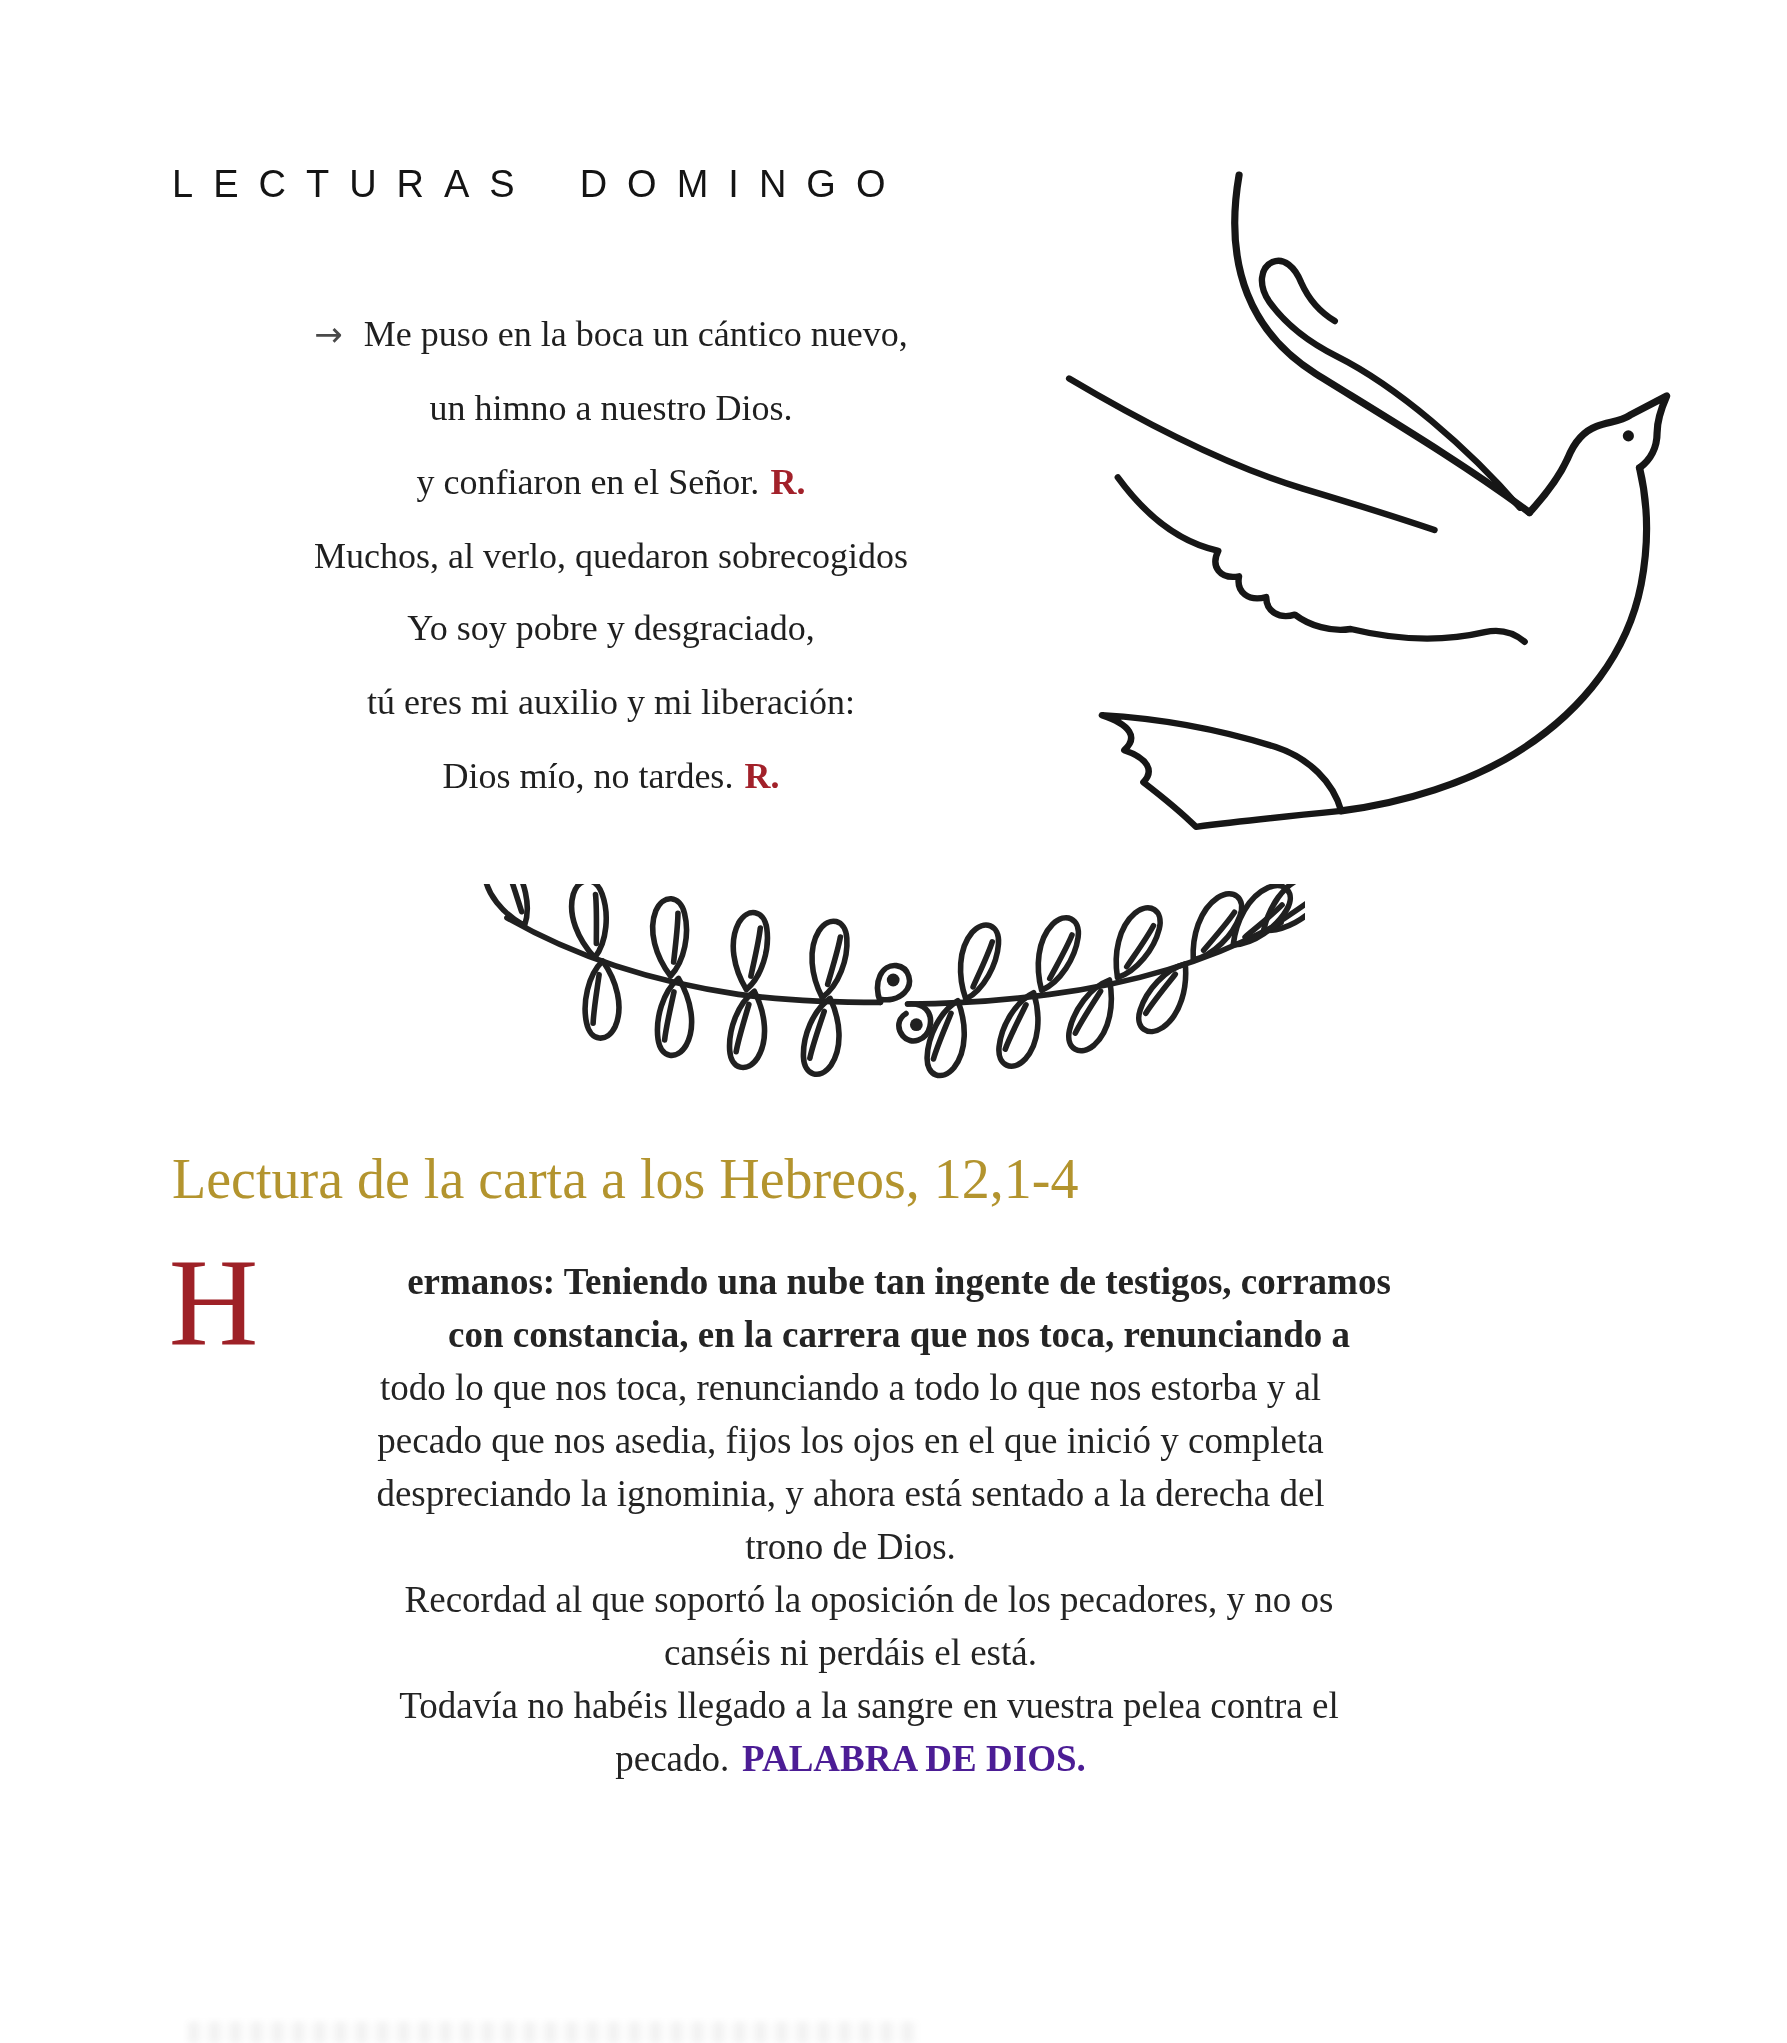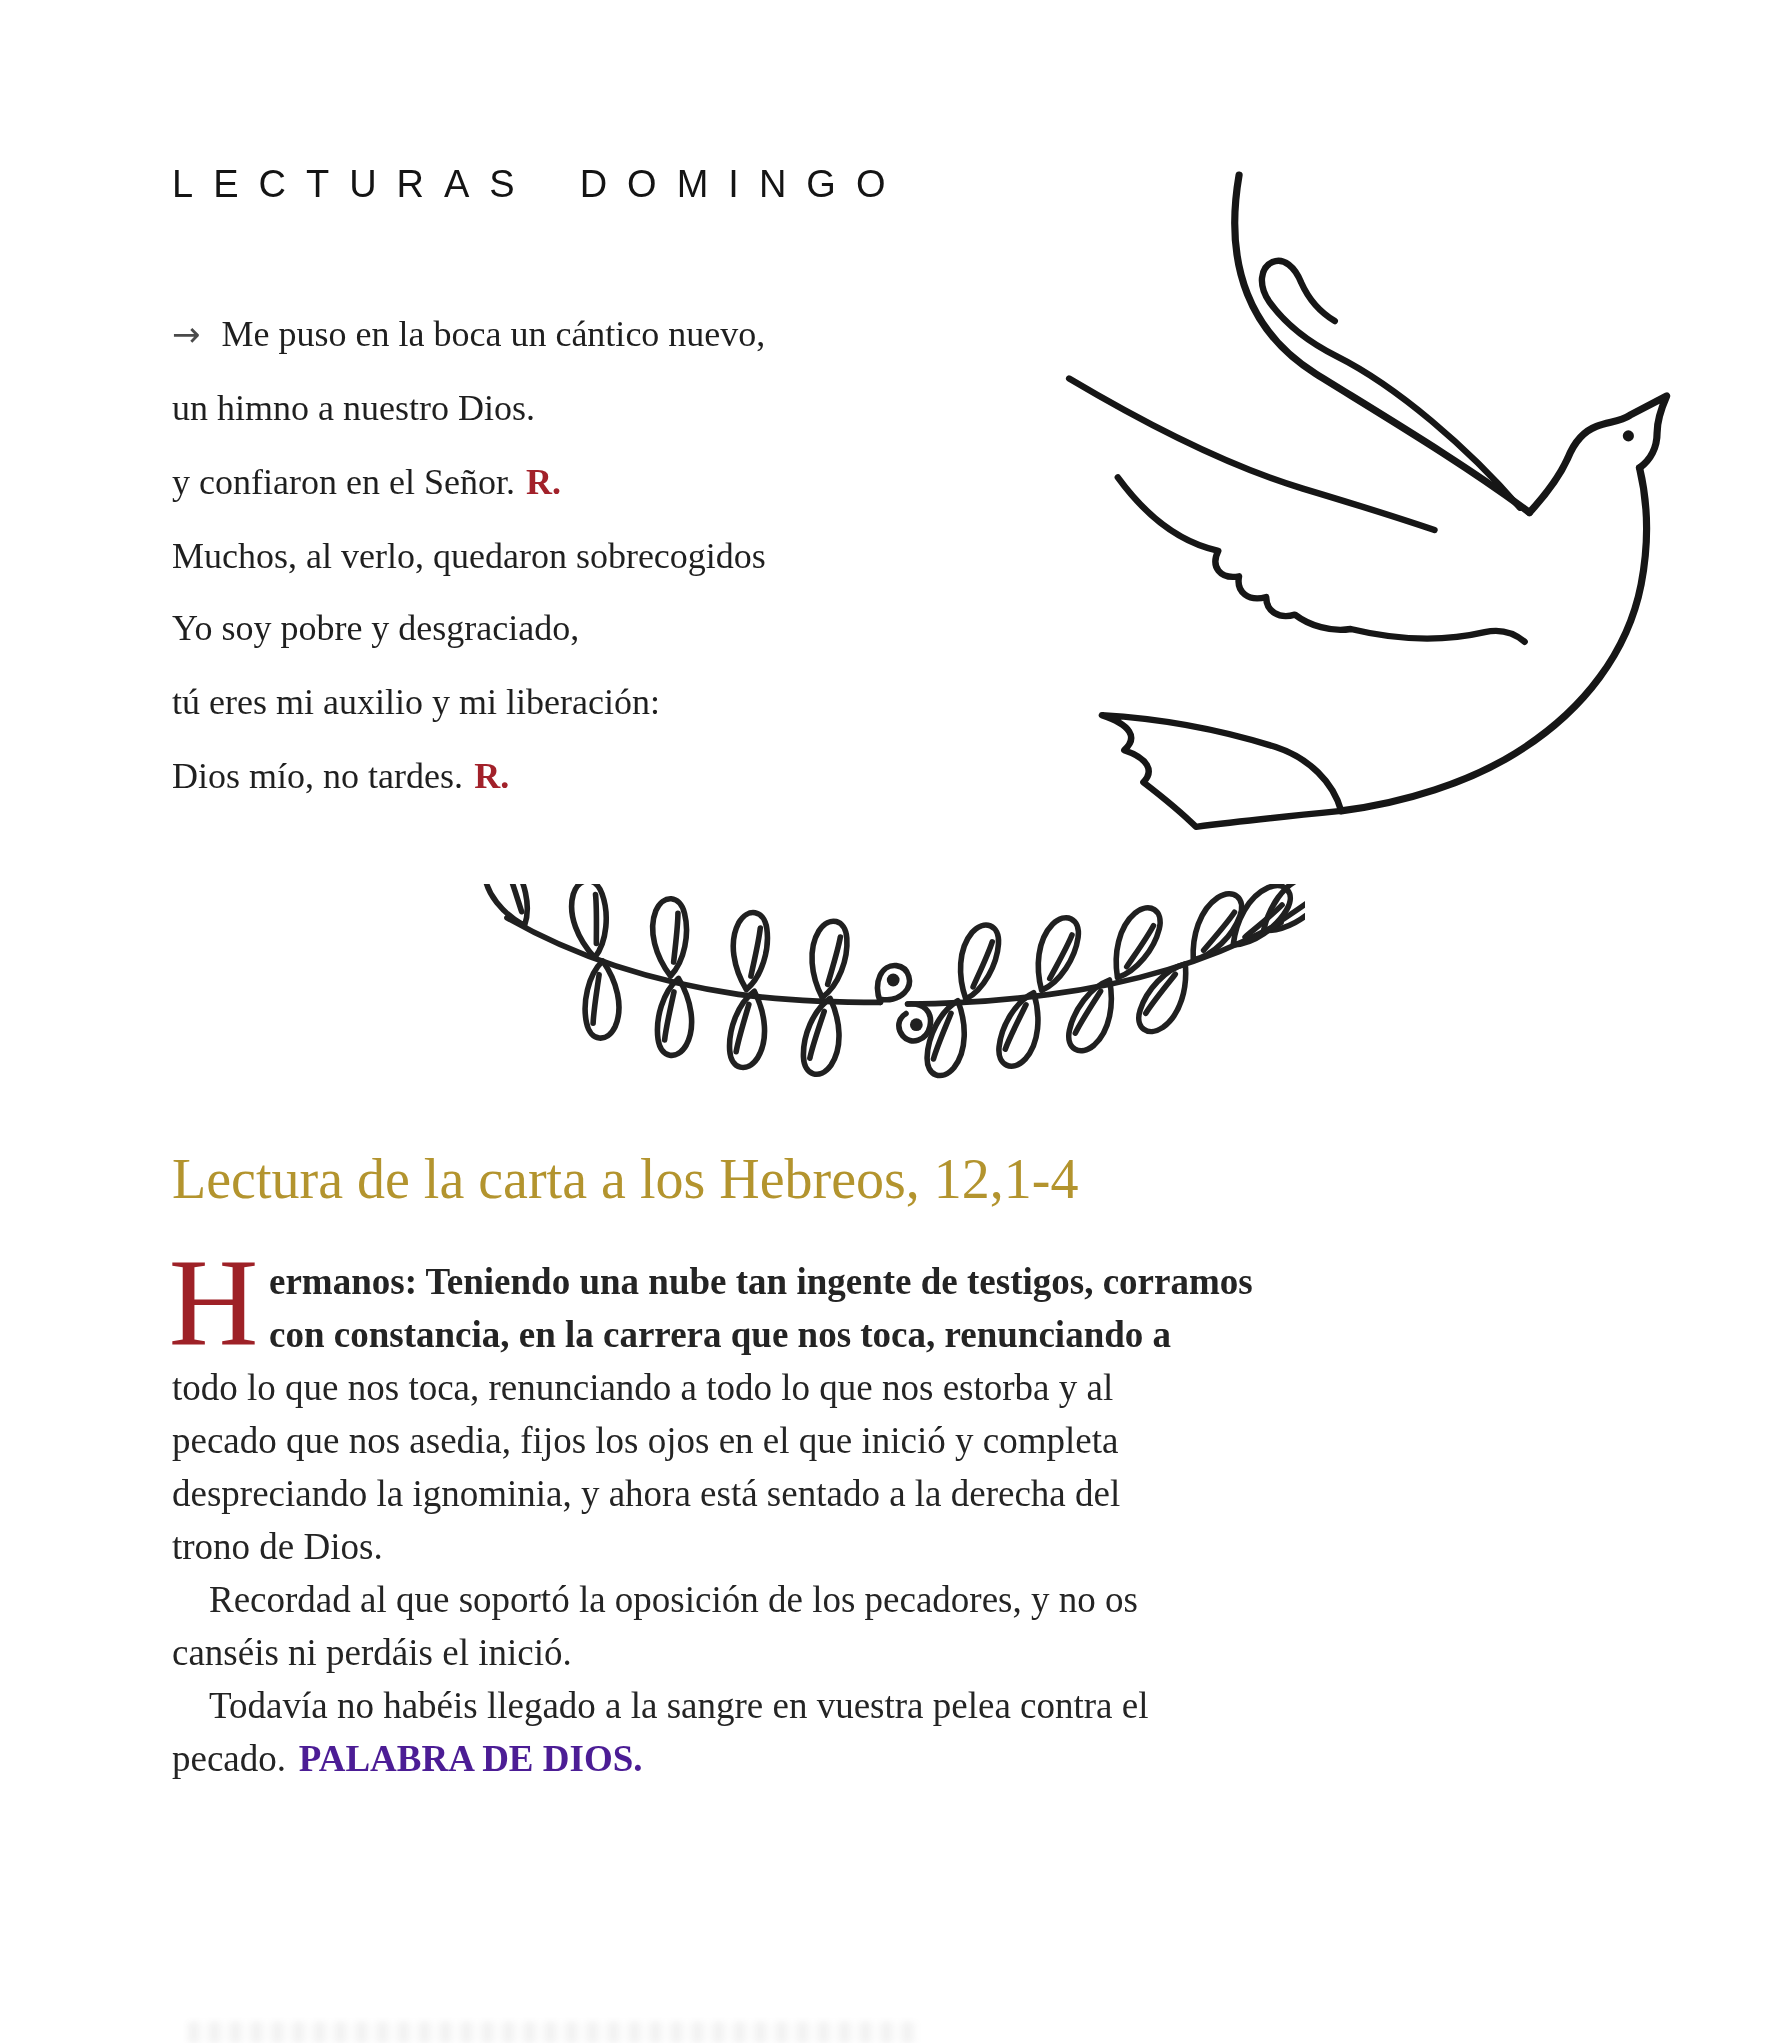--- a/index.html
+++ b/index.html
@@ -3,20 +3,21 @@
 <meta charset="utf-8">
 <style>
   html,body{margin:0;padding:0;background:#e9e9e9;}
   .page{
     position:relative;
     width:1788px;height:2043px;
     background:#ffffff;
     overflow:hidden;
     font-family:"Liberation Serif", serif;
     color:#242424;
+    text-align:center;
   }
   
   .doc-title{
     position:absolute;left:172px;top:163px;
     font-family:"Liberation Sans", sans-serif;
     font-size:38px;font-weight:500;
     letter-spacing:20px;word-spacing:14.4px;
     color:#141414;white-space:nowrap;
   }
   
@@ -143,21 +144,21 @@
 
   <div class="reading-body">
     <span class="dropcap">H</span>
     <div class="bline dropgap">ermanos: Teniendo una nube tan ingente de testigos, corramos</div>
     <div class="bline dropgap">con constancia, en la carrera que nos toca, renunciando a</div>
     <div class="bline">todo lo que nos toca, renunciando a todo lo que nos estorba y al</div>
     <div class="bline">pecado que nos asedia, fijos los ojos en el que inició y completa</div>
     <div class="bline">despreciando la ignominia, y ahora está sentado a la derecha del</div>
     <div class="bline">trono de Dios.</div>
     <div class="bline indent">Recordad al que soportó la oposición de los pecadores, y no os</div>
-    <div class="bline">canséis ni perdáis el inició.</div>
+    <div class="bline">canséis ni perdáis el está.</div>
     <div class="bline indent">Todavía no habéis llegado a la sangre en vuestra pelea contra el</div>
     <div class="bline">
       <span>pecado.</span><span class="closing">PALABRA DE DIOS.</span>
     </div>
   </div>
 
   <div class="ghost-strip"></div>
 
 </div>
 

